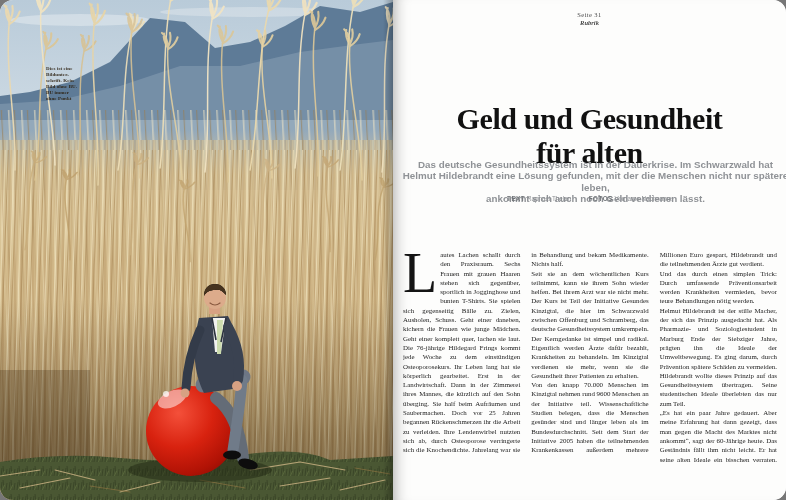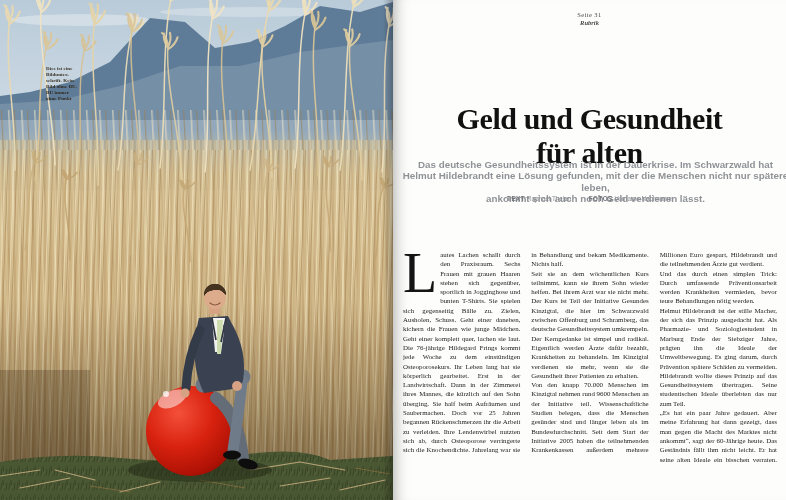--- a/index.html
+++ b/index.html
@@ -1,19 +1,20 @@
 <!DOCTYPE html>
 <html lang="de"><head>
 <meta charset="utf-8">
 <style>
   html,body{margin:0;padding:0;background:#777;}
   .spread{
     position:relative;width:786px;height:500px;margin:0 auto;
     background:#fff;overflow:hidden;
     font-family:"Liberation Serif", serif;
+    border-radius:13px;
   }
   
   .photo-page{position:absolute;left:0;top:0;width:393px;height:500px;overflow:hidden;}
   .photo-page svg{display:block;}
   .photo-caption{
     position:absolute;left:46px;top:66px;width:46px;
     font-family:"Liberation Serif", serif;
     font-size:5px;line-height:5.9px;color:rgba(42,30,14,0.92);
     white-space:pre-line;font-weight:bold;letter-spacing:0.1px;
   }

